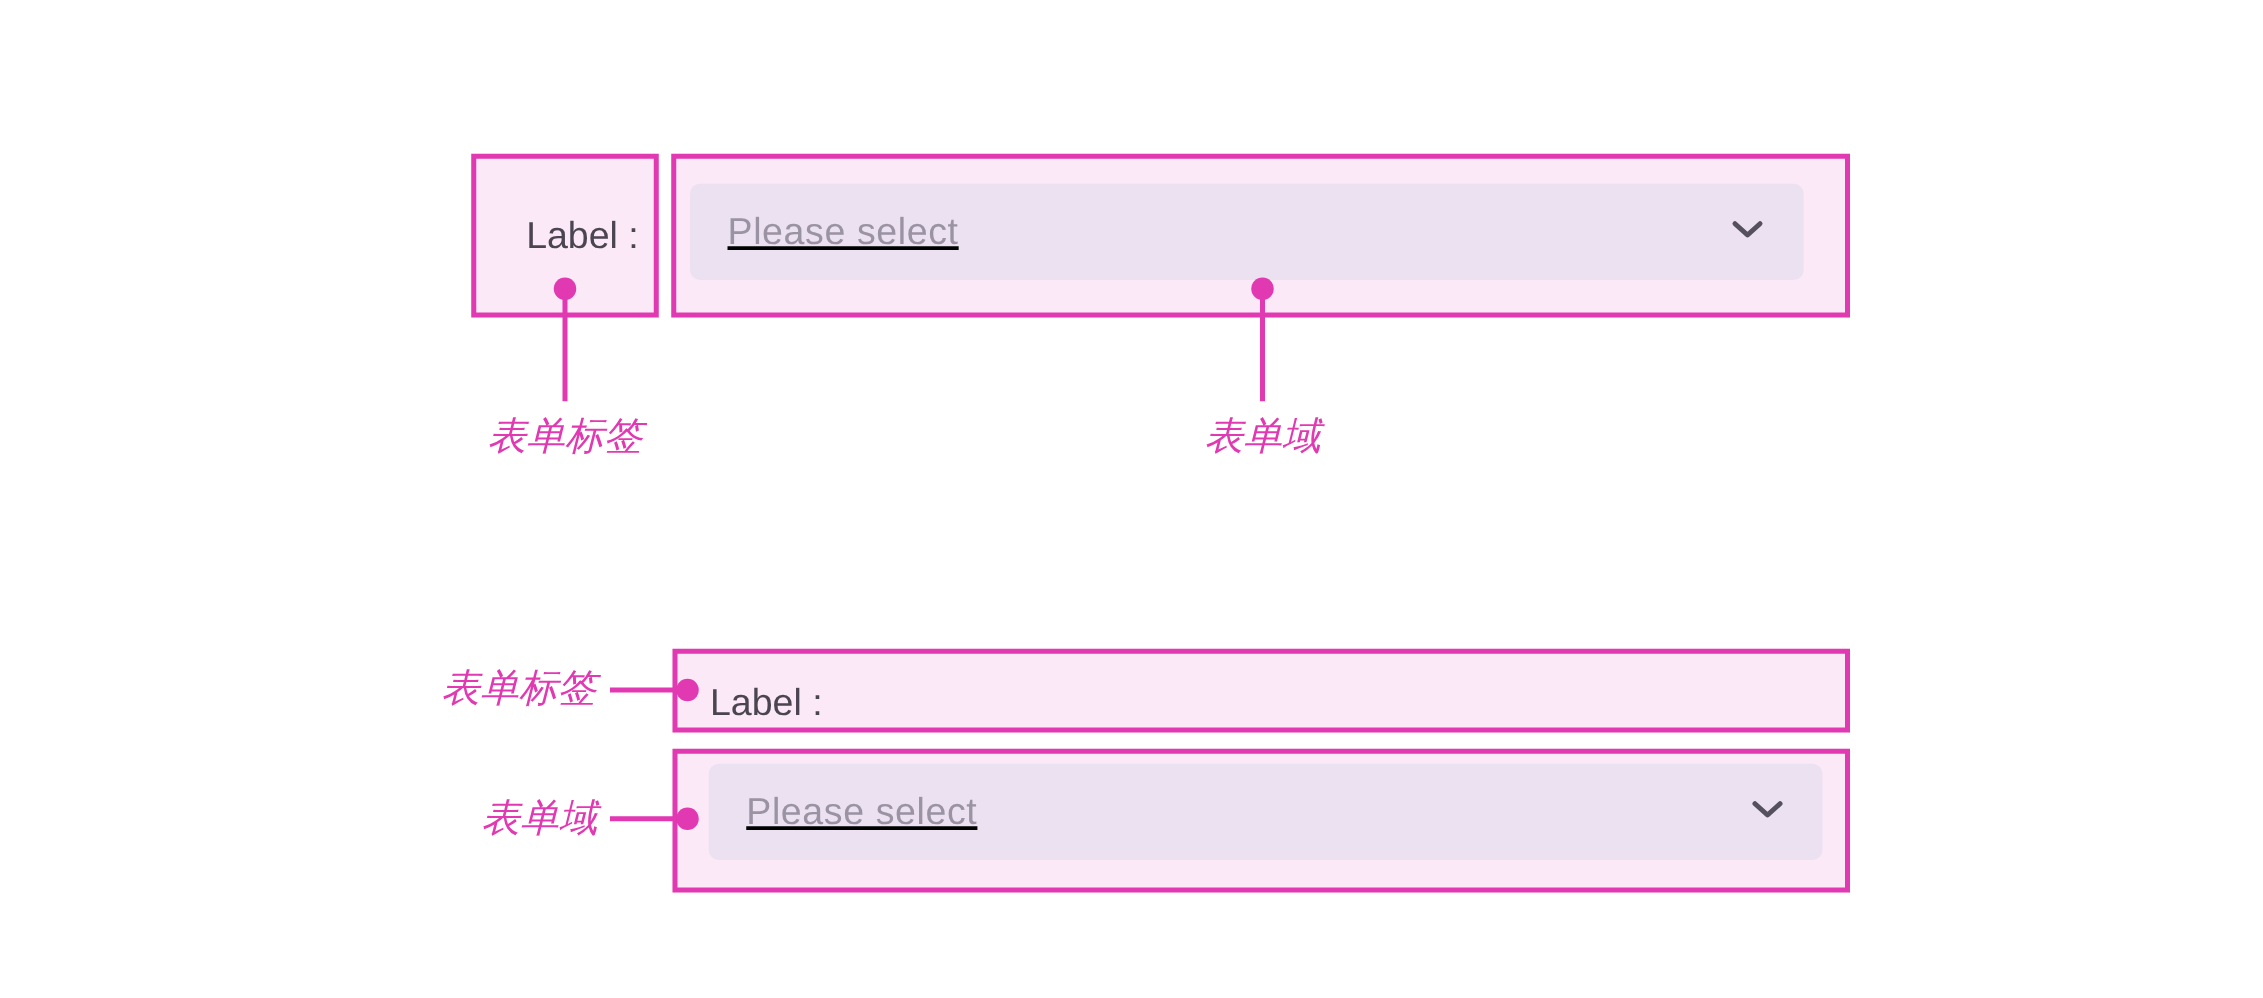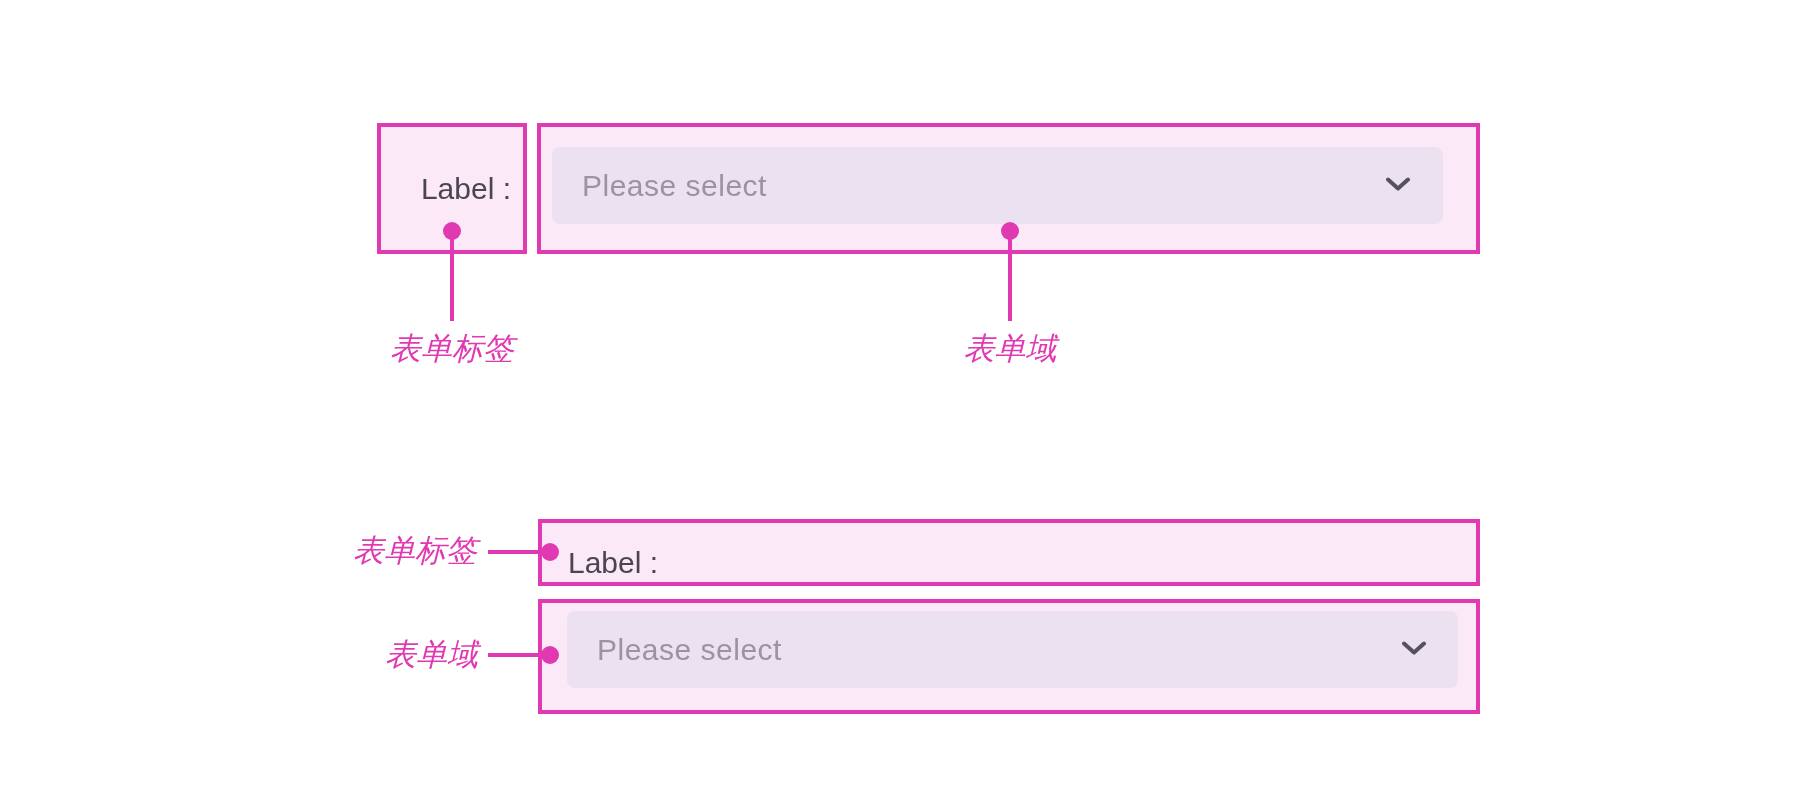--- a/index.html
+++ b/index.html
@@ -20,20 +20,21 @@
   }
   
   .select-control {
     position: absolute;
     box-sizing: border-box;
     background: var(--control-fill, #ece1f0);
     border-radius: 8px;
     display: flex;
     align-items: center;
     padding-left: 30px;
+    text-decoration: underline;
   }
   .placeholder {
     font-size: 30px;
     color: var(--placeholder-color, #9a93a3);
     letter-spacing: 0.5px;
     white-space: nowrap;
   }
   .chevron {
     position: absolute;
     top: 50%;

